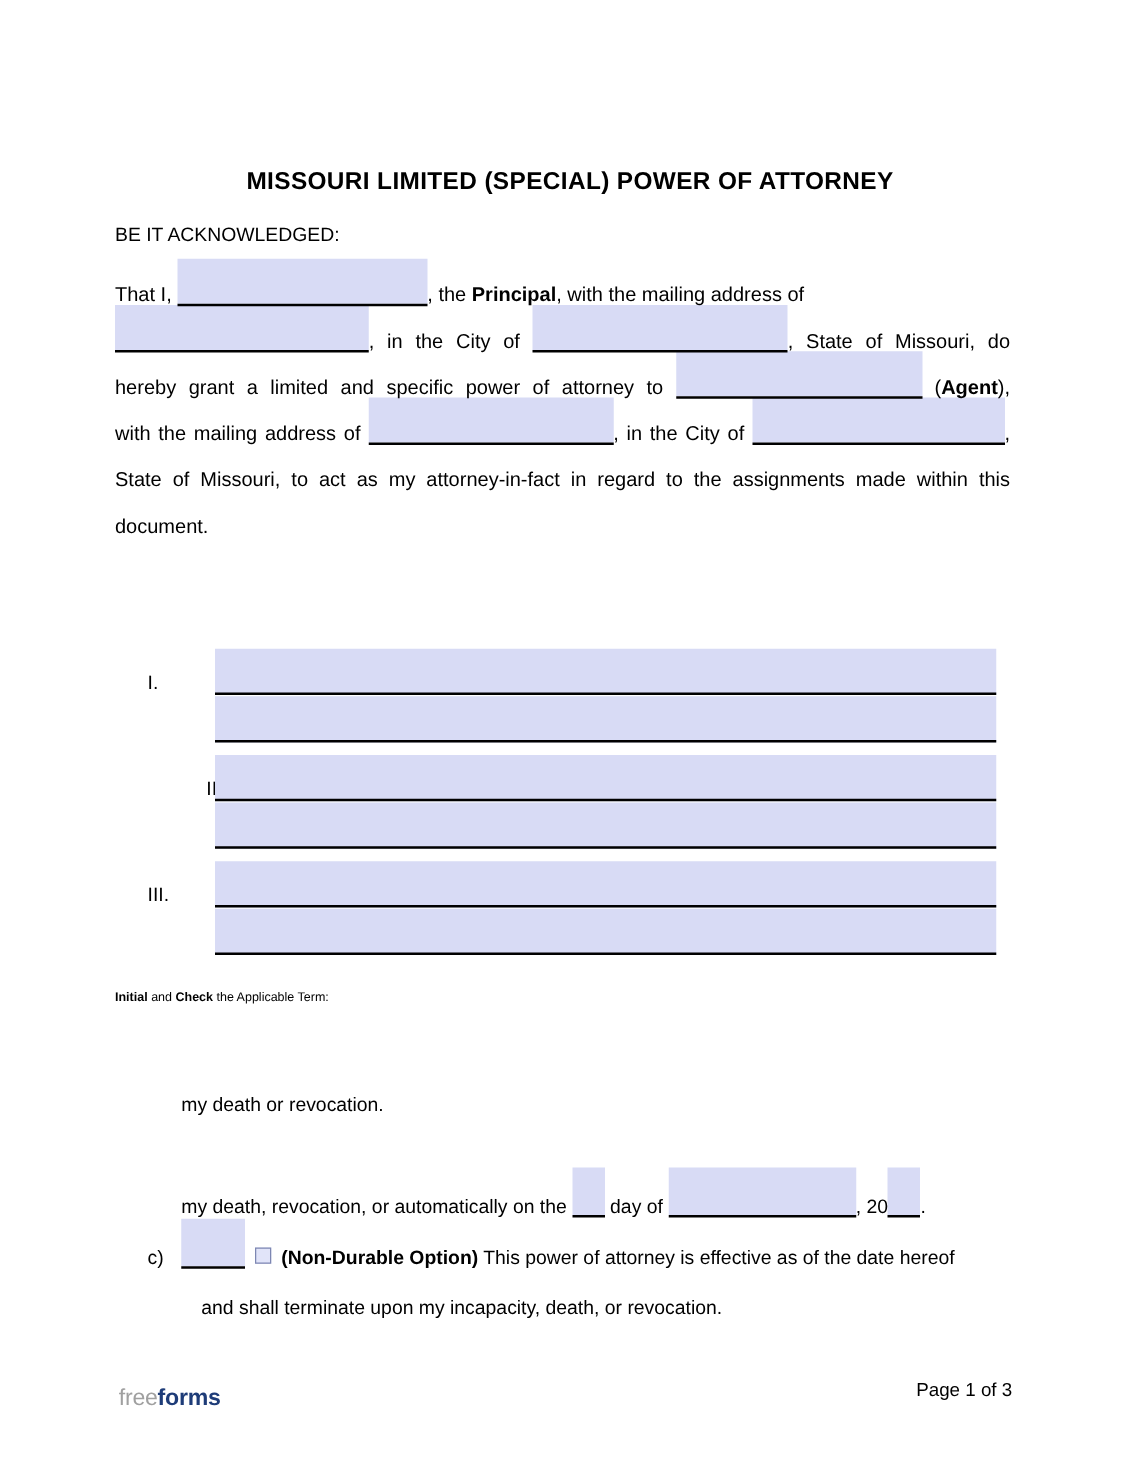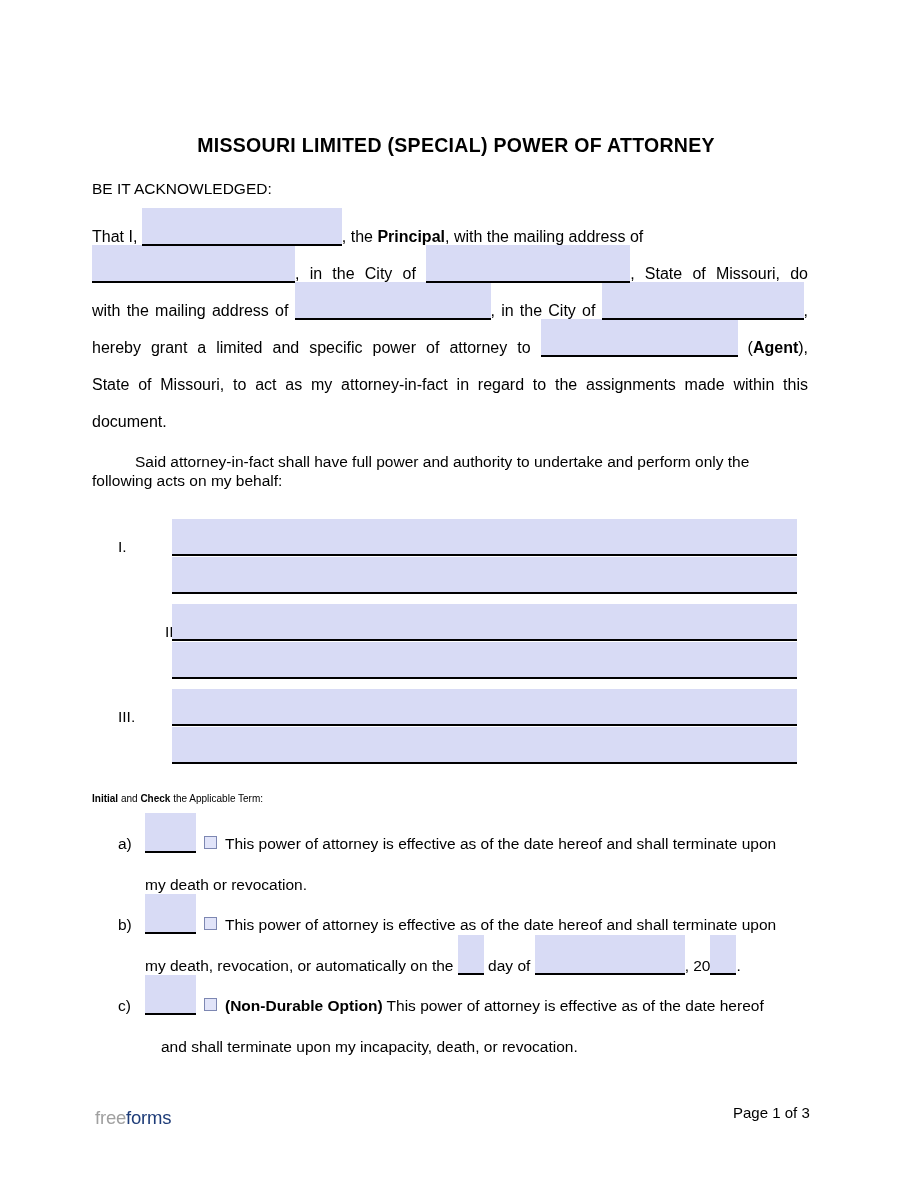--- a/index.html
+++ b/index.html
@@ -60,44 +60,43 @@
     border:1.5px solid var(--checkbox-border,#7d87b2);
     background:var(--checkbox-fill,#e1e4f9);
     margin:0 8px 0 8px; vertical-align:baseline;
   }
   .a1 { top:836px; left:118px; } .a2 { top:877px; left:145px; }
   .b1 { top:917px; left:118px; } .b2 { top:958px; left:145px;text-align:center; }
   .c1 { top:998px; left:118px; } .c2 { top:1039px; left:145px;margin-left:16px; }
 
   .logo { position:absolute; top:1107px; left:95px; font-size:18.5px; letter-spacing:-0.2px; }
   .logo-free { color:var(--logo-gray,#a0a0a0); }
-  .logo-forms { color:var(--logo-navy,#1e3c78); font-weight:normal; }
+  .logo-forms { color:var(--logo-navy,#1e3c78); font-weight:bold; }
   .pagenum { position:absolute; top:1104px; left:733px; font-size:15px; }
 
   b, .bold { font-weight:bold; }
 </style>
 </head>
 <body>
 
 <div class="page">
 
   <div class="title">MISSOURI LIMITED (SPECIAL) POWER OF ATTORNEY</div>
 
   <div class="ack">BE IT ACKNOWLEDGED:</div>
 
   <div class="para">
     <div class="pline"><span>That I,</span> <span class="blank" style="width:200px"></span><span>, the</span> <b>Principal</b><span>, with the mailing address of</span></div>
     <div class="pline jl"><span class="blank" style="width:203px"></span><span>, in the City of</span> <span class="blank" style="width:204px"></span><span>, State of Missouri, do</span></div>
+    <div class="pline jl"><span>hereby grant a limited and specific power of attorney to</span> <span class="blank" style="width:197px"></span> <span>(</span><b>Agent</b><span>),</span></div>
     <div class="pline jl"><span>with the mailing address of</span> <span class="blank" style="width:196px"></span><span>, in the City of</span> <span class="blank" style="width:202px"></span><span>,</span></div>
-    <div class="pline jl"><span>hereby grant a limited and specific power of attorney to</span> <span class="blank" style="width:197px"></span> <span>(</span><b>Agent</b><span>),</span></div>
     <div class="pline jl"><span>State of Missouri, to act as my attorney-in-fact in regard to the assignments made within this</span></div>
     <div class="pline"><span>document.</span></div>
   </div>
 
-  <div class="said">Said attorney-in-fact shall have full power and authority to undertake and perform only the following acts on my behalf:</div>
 
   <div class="numeral num-1">I.</div>
   <div class="sec sec-1">
     <div class="srow"></div>
     <div class="srow"></div>
   </div>
 
   <div class="numeral num-2">II.</div>
   <div class="sec sec-2">
     <div class="srow"></div>
@@ -105,24 +104,22 @@
   </div>
 
   <div class="numeral num-3">III.</div>
   <div class="sec sec-3">
     <div class="srow"></div>
     <div class="srow"></div>
   </div>
 
   <div class="termhead"><b>Initial</b><span> and </span><b>Check</b><span> the Applicable Term:</span></div>
 
-  <div class="optline a1"><span class="letter">a)</span><span class="blank" style="width:51px"></span><span class="checkbox"></span><span>This power of attorney is effective as of the date hereof and shall terminate upon</span></div>
   <div class="optline a2"><span>my death or revocation.</span></div>
 
-  <div class="optline b1"><span class="letter">b)</span><span class="blank" style="width:51px"></span><span class="checkbox"></span><span>This power of attorney is effective as of the date hereof and shall terminate upon</span></div>
   <div class="optline b2"><span>my death, revocation, or automatically on the</span> <span class="blank" style="width:26px"></span> <span>day of</span> <span class="blank" style="width:150px"></span><span>, 20</span><span class="blank" style="width:26px"></span><span>.</span></div>
 
   <div class="optline c1"><span class="letter">c)</span><span class="blank" style="width:51px"></span><span class="checkbox"></span><b>(Non-Durable Option)</b><span> This power of attorney is effective as of the date hereof</span></div>
   <div class="optline c2"><span>and shall terminate upon my incapacity, death, or revocation.</span></div>
 
   <div class="logo"><span class="logo-free">free</span><span class="logo-forms">forms</span></div>
   <div class="pagenum">Page 1 of 3</div>
 
 </div>
 

